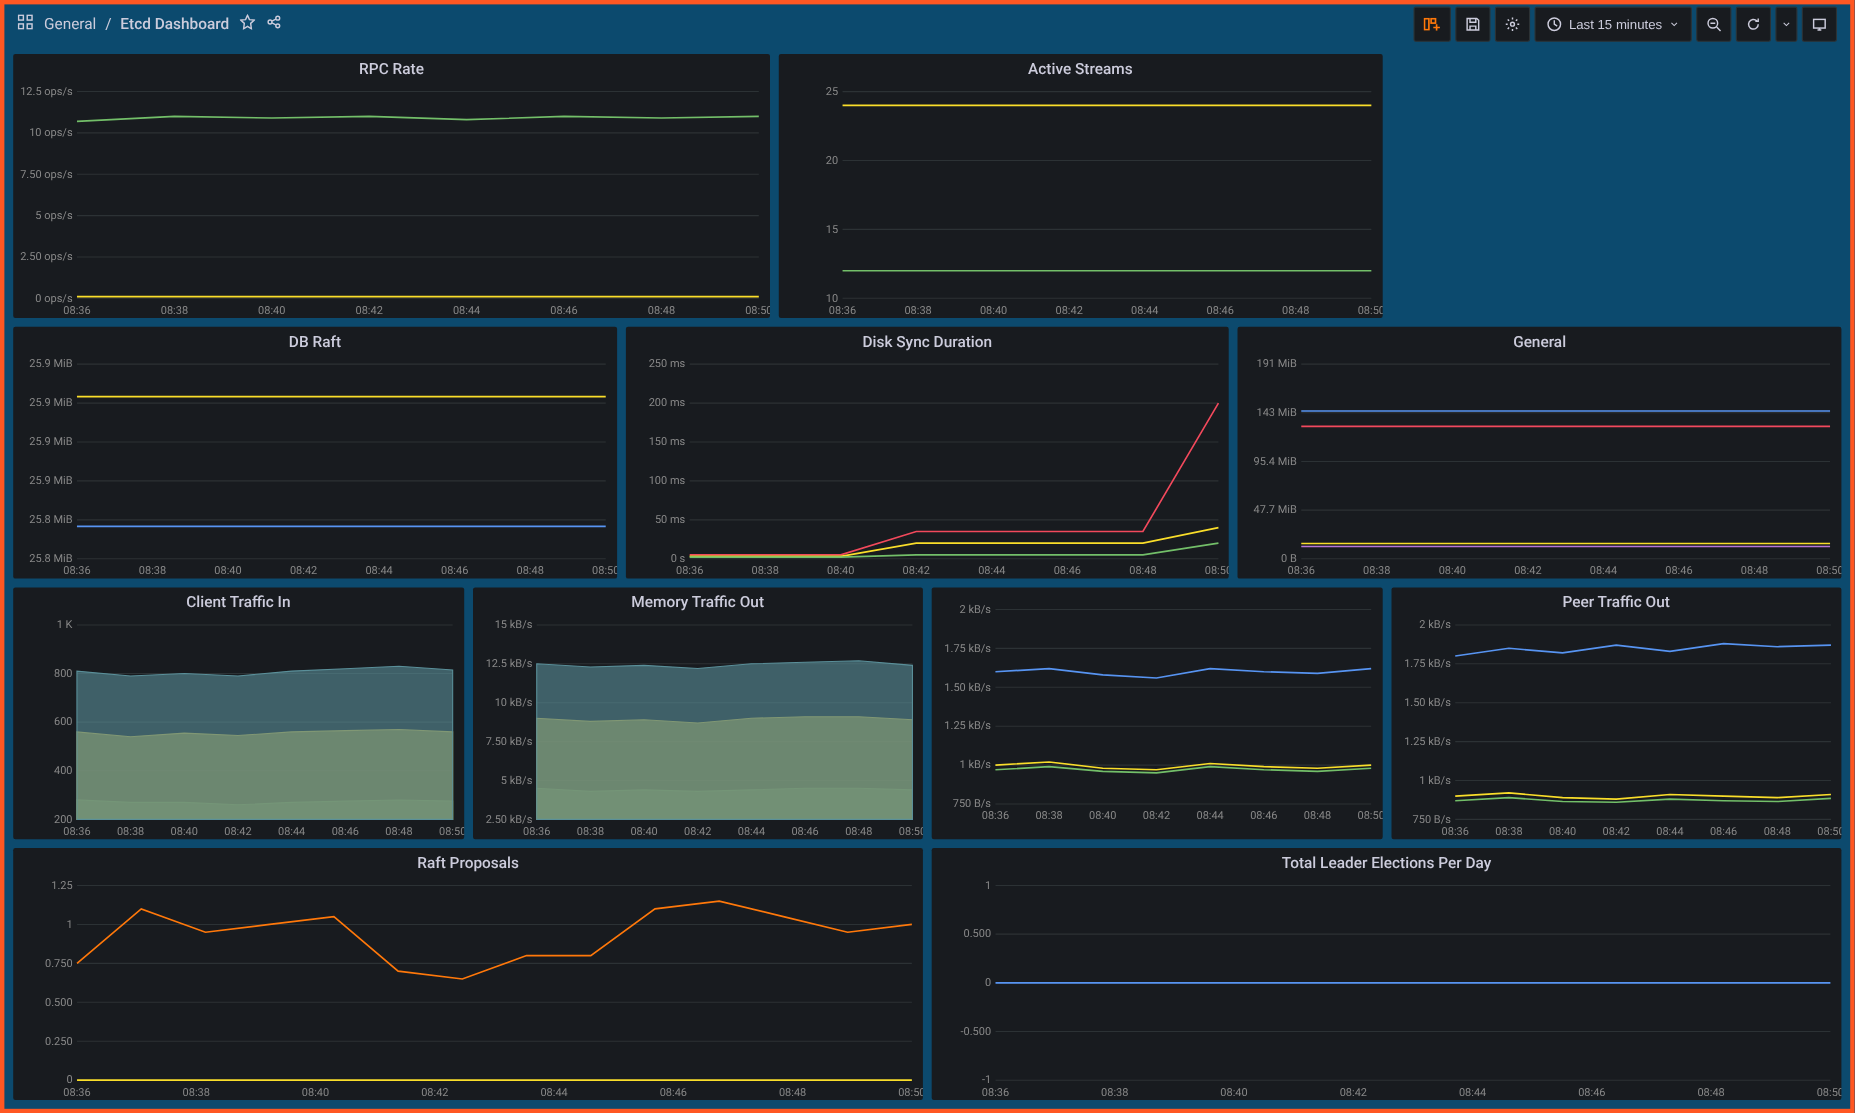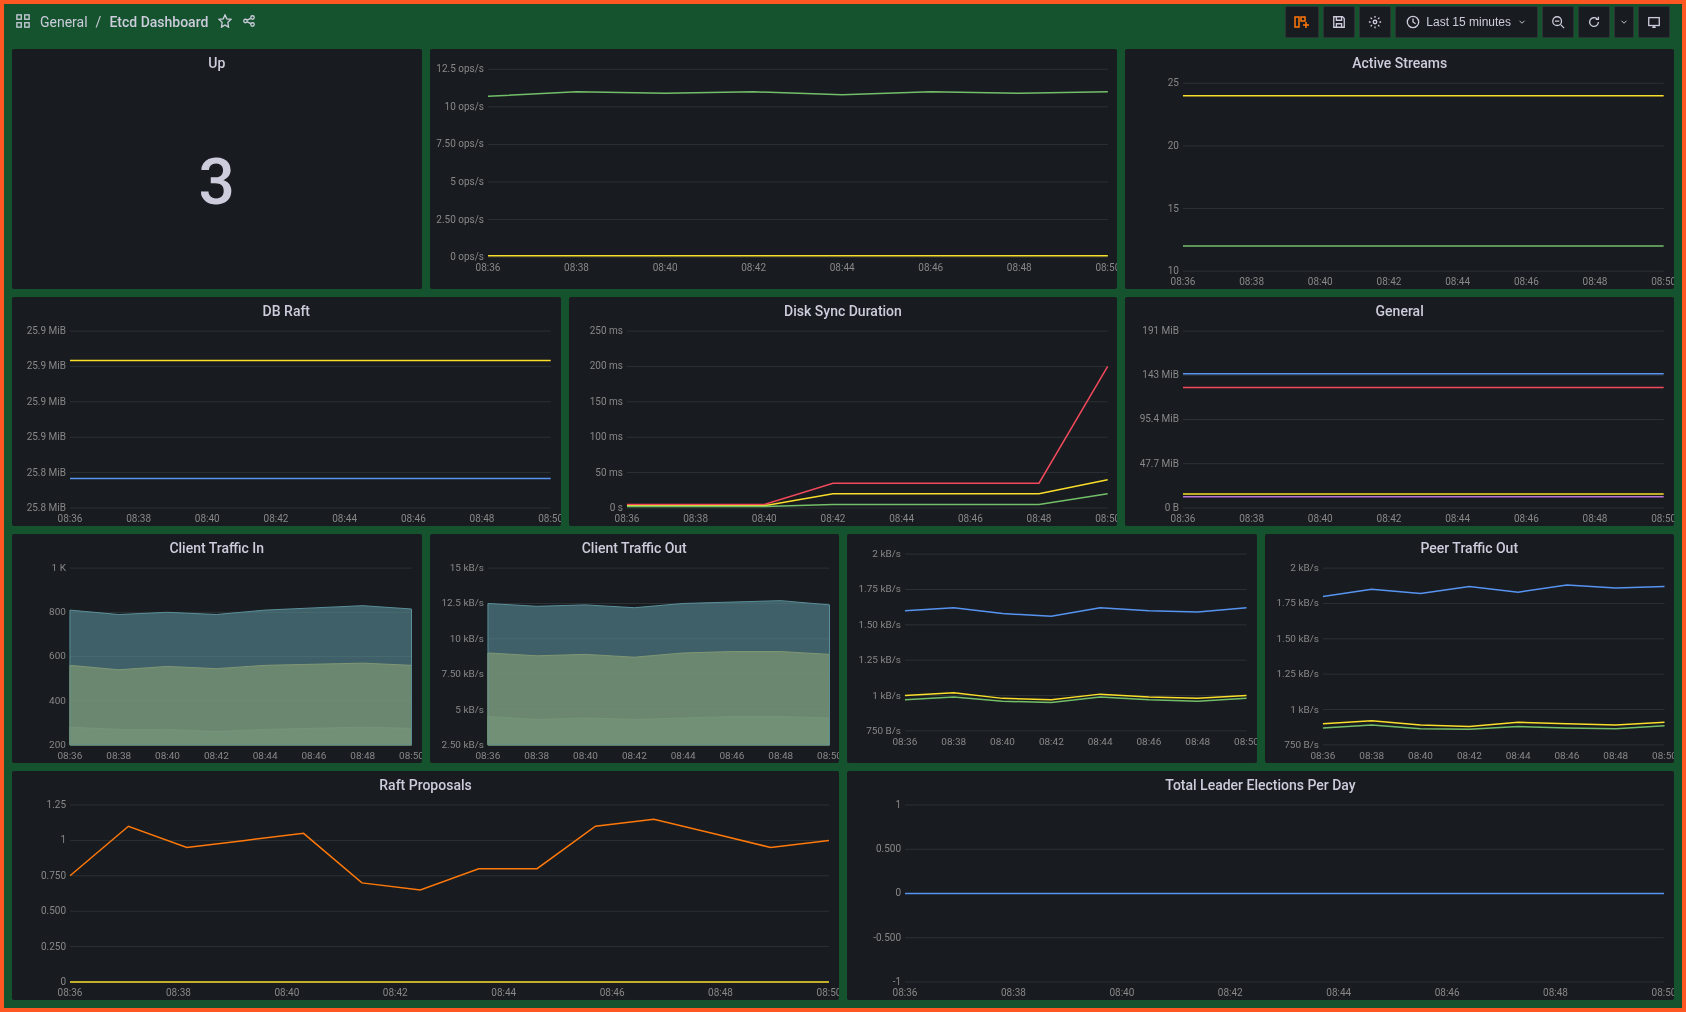--- a/index.html
+++ b/index.html
@@ -2,21 +2,21 @@
 <html><head>
 <meta charset="utf-8">
 <style>
 * { margin:0; padding:0; box-sizing:border-box; }
 body {
   background:#ff5722;
   font-family:-apple-system,BlinkMacSystemFont,"Segoe UI",Roboto,sans-serif;
   width:1686px; height:1012px; overflow:hidden;
   padding:4px;
 }
-.app { background:#14532d; width:100%; height:100%; display:flex; flex-direction:column; }
+.app { background:#0c4a6e; width:100%; height:100%; display:flex; flex-direction:column; }
 .header {
   height:40px; display:flex; align-items:center; padding:0 12px;
   color:#ccccdc;
 }
 .header-left { display:flex; align-items:center; gap:10px; font-size:14px; }
 .breadcrumb { display:flex; align-items:center; gap:8px; }
 .breadcrumb a { color:#ccccdc; text-decoration:none; cursor:pointer; }
 .header-right { margin-left:auto; display:flex; gap:4px; }
 .tb-btn {
   background:#181b1f; border:1px solid #2c3235; color:#ccccdc;
@@ -129,27 +129,22 @@
       <svg class="hdr-icon" viewBox="0 0 16 16">
             <rect x="2" y="3" width="12" height="9"></rect>
             <path d="M6 14h4M8 12v2"></path>
           </svg>
     </button>
   </div>
 </div>
 
 <div class="grid">
 
-  <div class="panel" style="grid-column:span 3">
-    <div class="panel-title">Up</div>
-    <div class="panel-body">
-          <div class="bignum">3</div>
-        </div>
-  </div>
   <div class="panel" style="grid-column:span 5">
+    <div class="panel-title">RPC Rate</div>
     <div class="panel-body">
           <svg class="chart" viewBox="0 0 688 212">
             <line class="grid-line" x1="58" y1="194" x2="678" y2="194"></line>
             <text class="axis-txt" x="54" y="197" text-anchor="end">0 ops/s</text>
             <line class="grid-line" x1="58" y1="156.4" x2="678" y2="156.4"></line>
             <text class="axis-txt" x="54" y="159.4" text-anchor="end">2.50 ops/s</text>
             <line class="grid-line" x1="58" y1="118.8" x2="678" y2="118.8"></line>
             <text class="axis-txt" x="54" y="121.8" text-anchor="end">5 ops/s</text>
             <line class="grid-line" x1="58" y1="81.2" x2="678" y2="81.2"></line>
             <text class="axis-txt" x="54" y="84.2" text-anchor="end">7.50 ops/s</text>
@@ -307,21 +302,21 @@
             <text class="axis-txt" x="302.2857142857143" y="197" text-anchor="middle">08:46</text>
             <text class="axis-txt" x="351.1428571428571" y="197" text-anchor="middle">08:48</text>
             <text class="axis-txt" x="400" y="197" text-anchor="middle">08:50</text>
             <path d="M58,183L58,165.3L106.85714285714286,167.5125L155.71428571428572,167.5125L204.57142857142856,169.725L253.42857142857142,167.5125L302.2857142857143,166.40625L351.1428571428571,165.3L400,166.40625L400,183Z" fill="#5a8f5a" fill-opacity="0.7" stroke="#5a8f5a" stroke-width="1"></path>
             <path d="M58,183L58,103.35L106.85714285714286,107.775L155.71428571428572,104.45625L204.57142857142856,106.66875L253.42857142857142,103.35L302.2857142857143,102.24375L351.1428571428571,101.1375L400,103.35L400,183Z" fill="#b8a23c" fill-opacity="0.7" stroke="#b8a23c" stroke-width="1"></path>
             <path d="M58,183L58,48.037499999999994L106.85714285714286,52.462500000000006L155.71428571428572,50.25L204.57142857142856,52.462500000000006L253.42857142857142,48.037499999999994L302.2857142857143,45.82499999999999L351.1428571428571,43.61250000000001L400,46.931250000000006L400,183Z" fill="#5a8f99" fill-opacity="0.6" stroke="#5a8f99" stroke-width="1"></path>
           </svg>
         </div>
   </div>
   <div class="panel" style="grid-column:span 3">
-    <div class="panel-title">Client Traffic Out</div>
+    <div class="panel-title">Memory Traffic Out</div>
     <div class="panel-body">
           <svg class="chart" viewBox="0 0 410 201">
             <line class="grid-line" x1="58" y1="183" x2="400" y2="183"></line>
             <text class="axis-txt" x="54" y="186" text-anchor="end">2.50 kB/s</text>
             <line class="grid-line" x1="58" y1="147.6" x2="400" y2="147.6"></line>
             <text class="axis-txt" x="54" y="150.6" text-anchor="end">5 kB/s</text>
             <line class="grid-line" x1="58" y1="112.2" x2="400" y2="112.2"></line>
             <text class="axis-txt" x="54" y="115.2" text-anchor="end">7.50 kB/s</text>
             <line class="grid-line" x1="58" y1="76.8" x2="400" y2="76.8"></line>
             <text class="axis-txt" x="54" y="79.8" text-anchor="end">10 kB/s</text>

